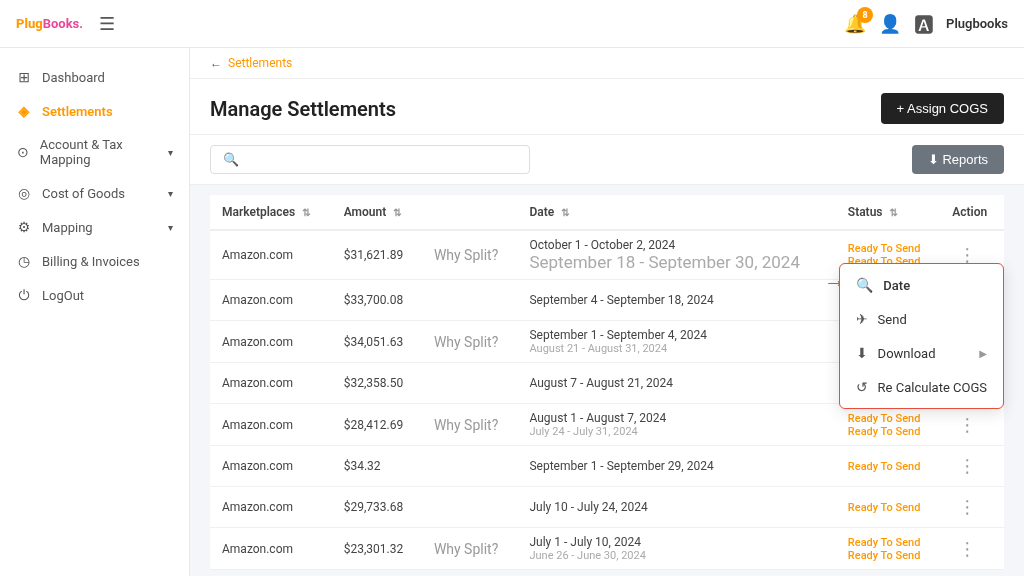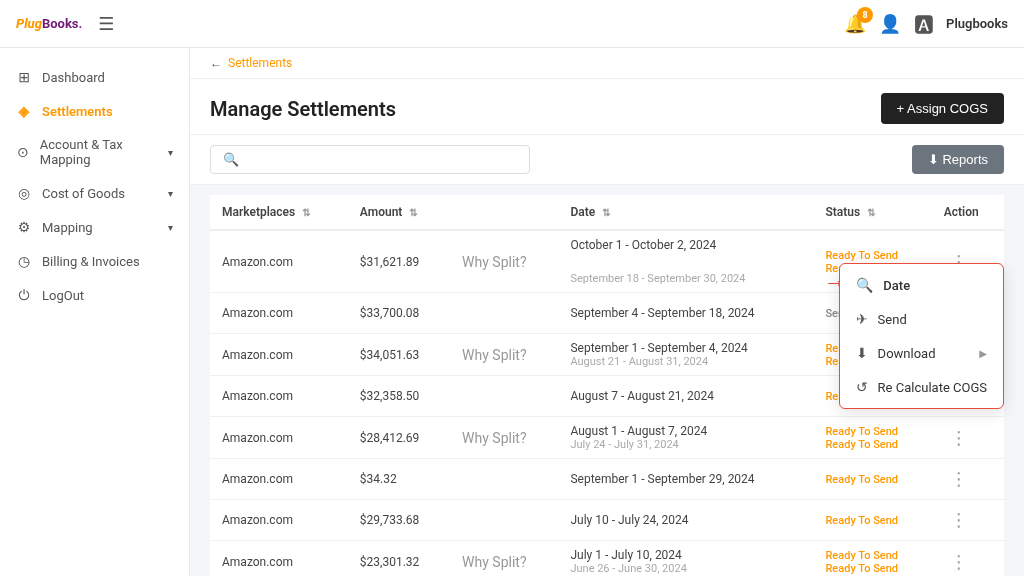--- a/index.html
+++ b/index.html
@@ -52,22 +52,22 @@
     .dropdown-item.has-sub { justify-content: space-between; }
     .dropdown-item.active-item { font-weight: 500; }
 
     
     .notif-wrap { position: relative; cursor: pointer; }
     .notif-badge { position: absolute; top: -6px; right: -6px; background: #f90; color: #fff; border-radius: 50%; font-size: 9px; width: 16px; height: 16px; display: flex; align-items: center; justify-content: center; font-weight: 700; }
     .topbar-icon { font-size: 18px; color: #555; cursor: pointer; }
     .plugbooks-label { font-size: 13px; font-weight: 600; color: #333; }
 
     
-    .logo-plug { color: #f90; font-weight: 800; font-style: italic; }
-    .logo-books { color: #701a75; font-weight: 700; }
+    .logo-plug { color: #f90; font-weight: 800; }
+    .logo-books { color: #ec4899; font-weight: 700; }
   </style>
 </head>
 <body>
 
 <div class="app">
 
   <div class="topbar">
     <div class="topbar-left">
       <div style="display:flex;align-items:baseline;">
         <span class="logo-plug">Plug</span>
@@ -153,21 +153,21 @@
               <th>Action</th>
             </tr>
           </thead>
           <tbody id="table-body">
           <tr>
     <td>Amazon.com</td>
     <td>$31,621.89</td>
     <td class="why-split">Why Split?</td>
     <td>
       <div>October 1 - October 2, 2024</div>
-      <div style="color:#aaa;font-size:11px;margin-top:20px;">September 18 - September 30, 2024</div>
+      <div style="color:#aaa;font-size:17px;">September 18 - September 30, 2024</div>
     </td>
     <td>
       <div style="color:#f90;font-weight:500;font-size:11px;">Ready To Send</div>
       <div style="color:#f90;font-weight:500;font-size:11px;">Ready To Send</div>
     </td>
     <td>
       <button class="action-btn" style="font-size:18px;letter-spacing:1px;">⋮</button>
     </td>
   </tr>
               <tr>

